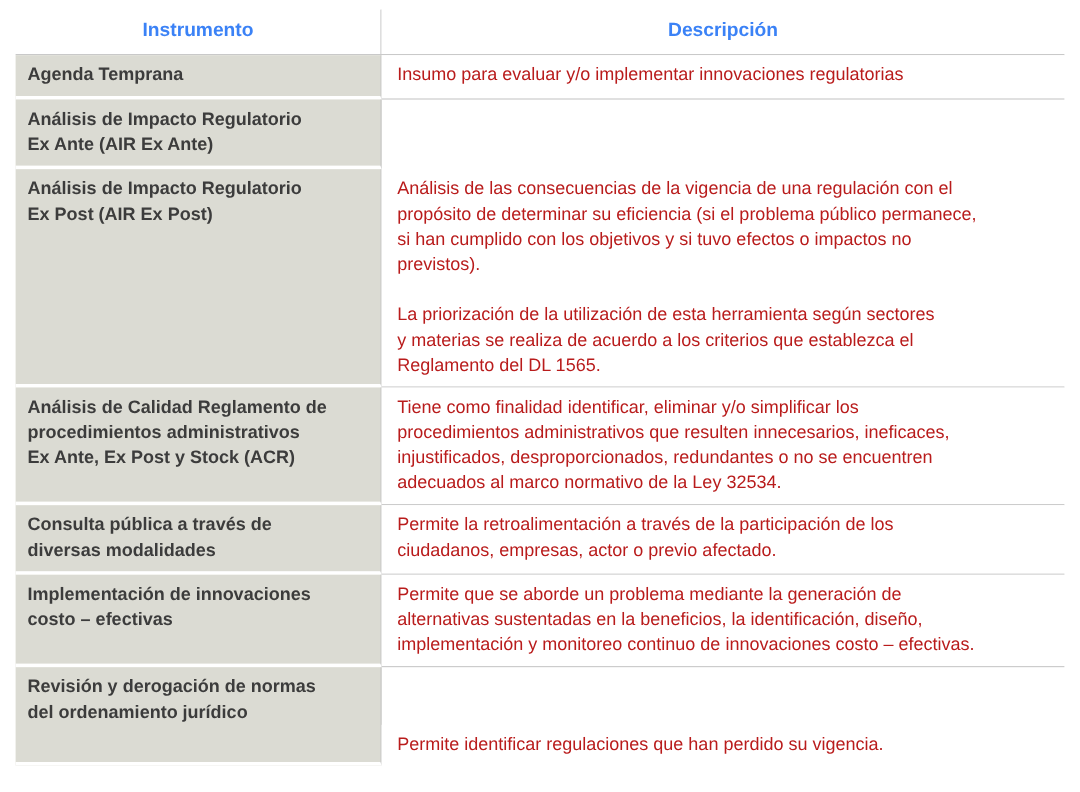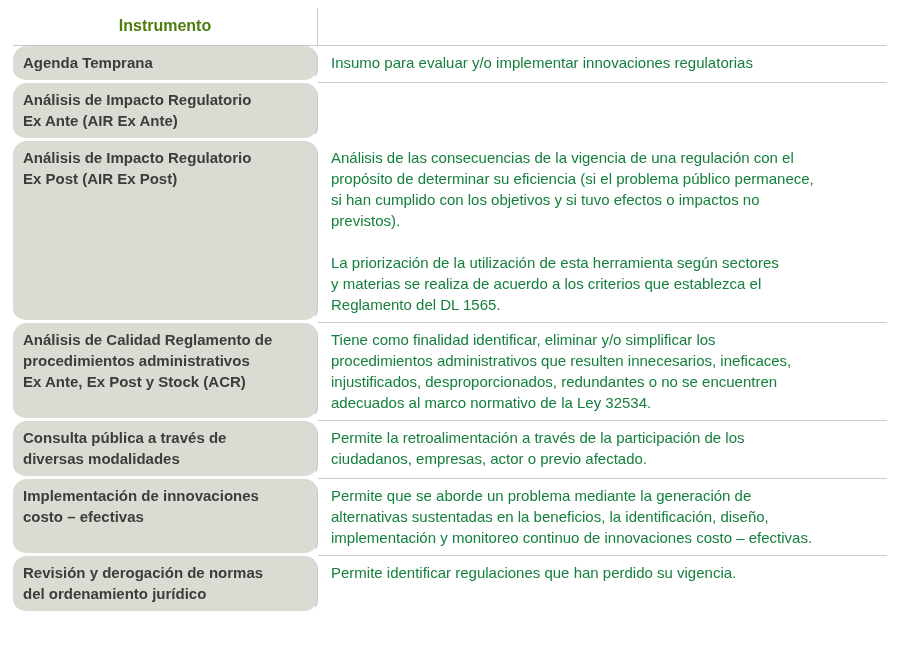--- a/index.html
+++ b/index.html
@@ -20,64 +20,64 @@
   .header-row {
     display: flex;
     border-bottom: 1px solid #c9c9c9;
   }
   .hcell {
     box-sizing: border-box;
     padding: 9px 0 10px 0;
     text-align: center;
     font-size: 16px;
     font-weight: bold;
-    color: #4d7c0f;
+    color: #3b82f6;
     background: #ffffff;
   }
   .hcell.hleft {
     width: 305px;
     border-right: 1px solid #c9c9c9;
   }
   .hcell.hright { flex: 1; }
 
   
   .row { display: flex; }
   .row:first-of-type { margin-top: 2px; }
   .cell {
     box-sizing: border-box;
     font-size: 15px;
     line-height: 21px;
-    color: #15803d;
+    color: #b91c1c;
     white-space: pre-line;
   }
   .cell-left {
     width: 305px;
     background: #dbdbd3;
     font-weight: bold;
     color: #3c3c3c;
     padding: 6px 10px 7px 10px;
     border-right: 1px solid #c9c9c9;
     border-bottom: 3px solid #ffffff;
-    border-radius: 14px;
   }
   .cell-right {
     flex: 1;
     background: #ffffff;
     padding: 6px 12px 7px 13px;
     border-bottom: 1px solid #cccccc;
   }
-  .row:last-of-type .cell-right { border-bottom: none; }
+  .row:last-of-type .cell-right { border-bottom: none; margin-top: 48px; }
 </style>
 </head>
 <body>
 
 <div class="table-wrap">
 
   <div class="header-row">
     <div class="hcell hleft">Instrumento</div>
+    <div class="hcell hright">Descripción</div>
   </div>
 
   <div class="row">
     <div class="cell cell-left">Agenda Temprana</div>
     <div class="cell cell-right">Insumo para evaluar y/o implementar innovaciones regulatorias</div>
   </div>
 
   <div class="row">
     <div class="cell cell-left">Análisis de Impacto Regulatorio
 Ex Ante (AIR Ex Ante)</div>

